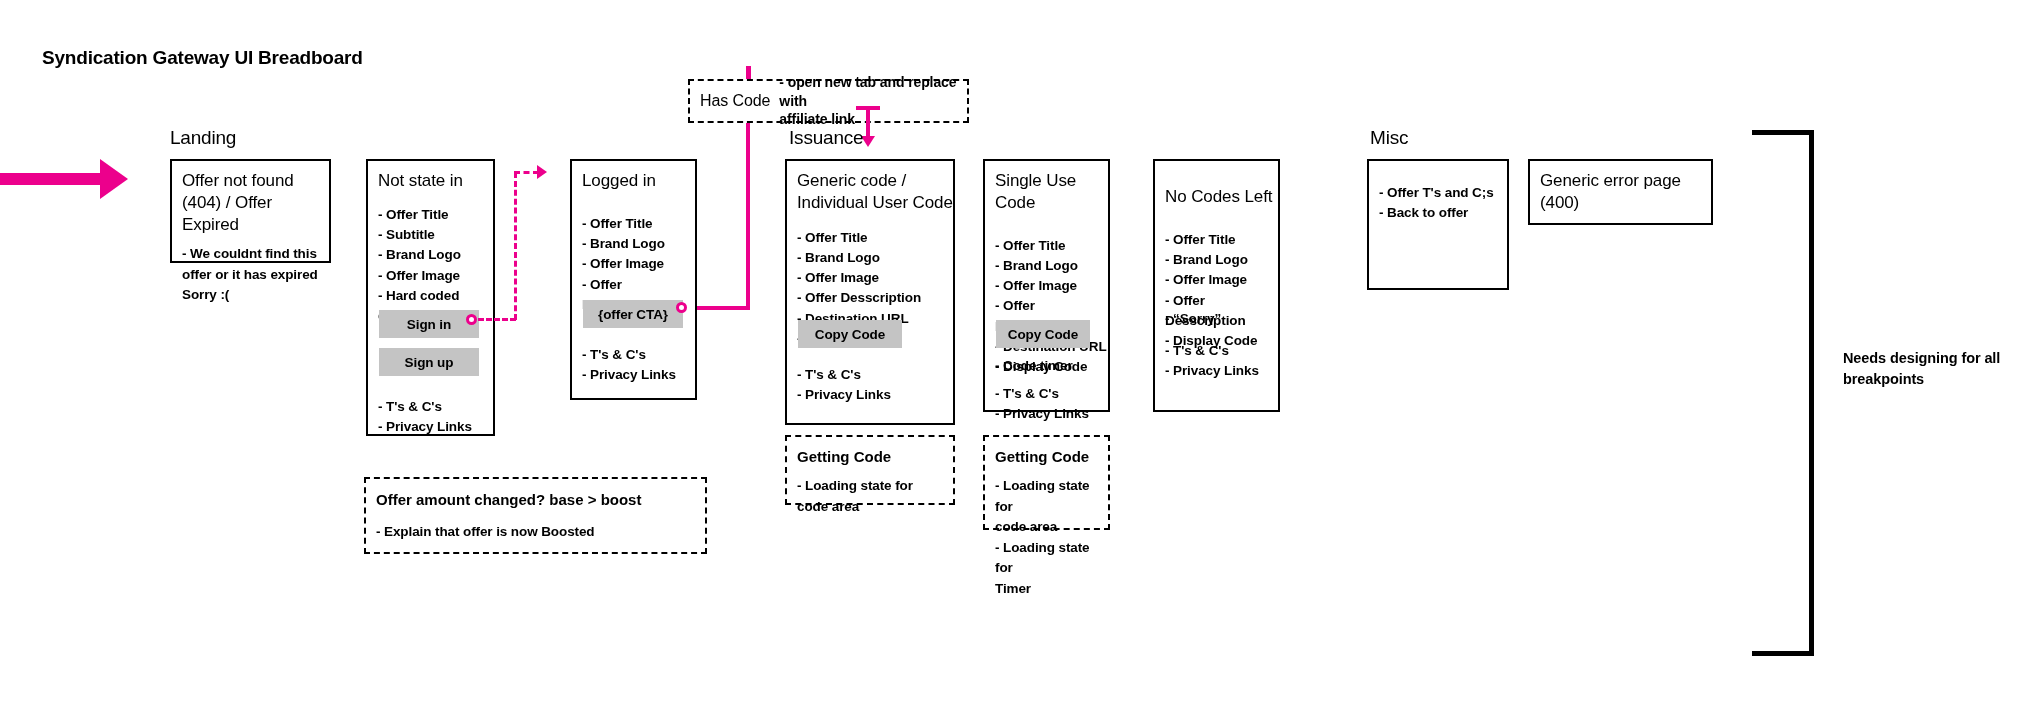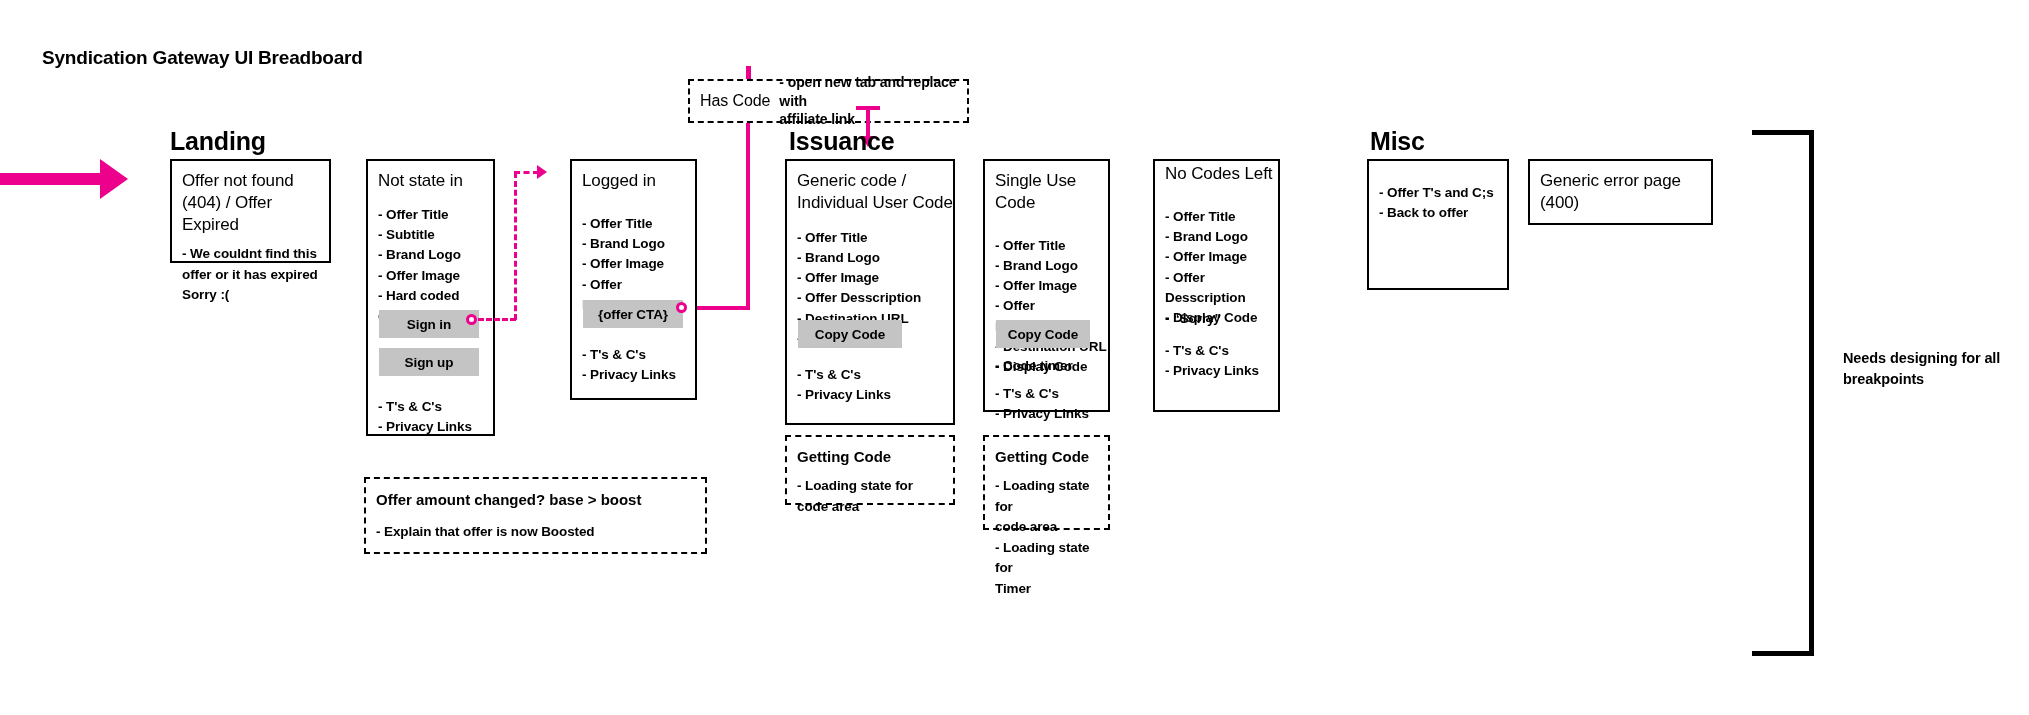--- a/index.html
+++ b/index.html
@@ -21,22 +21,22 @@
   }
   .abs { position: absolute; }
 
   
   .doc-title {
     font-size: 19px;
     font-weight: bold;
     letter-spacing: -0.2px;
   }
   .section-title {
-    font-size: 25px;
-    font-weight: bold;
+    font-size: 19px;
+    font-weight: normal;
     letter-spacing: -0.2px;
   }
   .card-title {
     font-size: 17px;
     font-weight: normal;
     line-height: 1.28;
     letter-spacing: -0.1px;
   }
   .bullets {
     font-size: 13.5px;
@@ -211,21 +211,21 @@
 - Display Code</div>
     <div class="gbtn" style="position:absolute; left:11px; top:159px; width:94px; height:28px;">
       <span>Copy Code</span>
     </div>
     <div class="bullets" style="position:absolute; left:10px; top:195px;">- Code timer</div>
     <div class="bullets" style="position:absolute; left:10px; top:223px;">- T's &amp; C's
 - Privacy Links</div>
   </div>
 
   <div class="abs card" style="left:1153px; top:159px; width:127px; height:253px;">
-    <div class="card-title" style="padding:2px 0 0 10px;">No Codes Left</div>
+    <div class="card-title" style="padding:25px 0 0 10px;">No Codes Left</div>
     <div class="bullets" style="padding:22px 0 0 10px;">- Offer Title
 - Brand Logo
 - Offer Image
 - Offer Desscription
 - Display Code</div>
     <div class="bullets" style="position:absolute; left:10px; top:148px;">- “Sorry”</div>
     <div class="bullets" style="position:absolute; left:10px; top:180px;">- T's &amp; C's
 - Privacy Links</div>
   </div>
 

